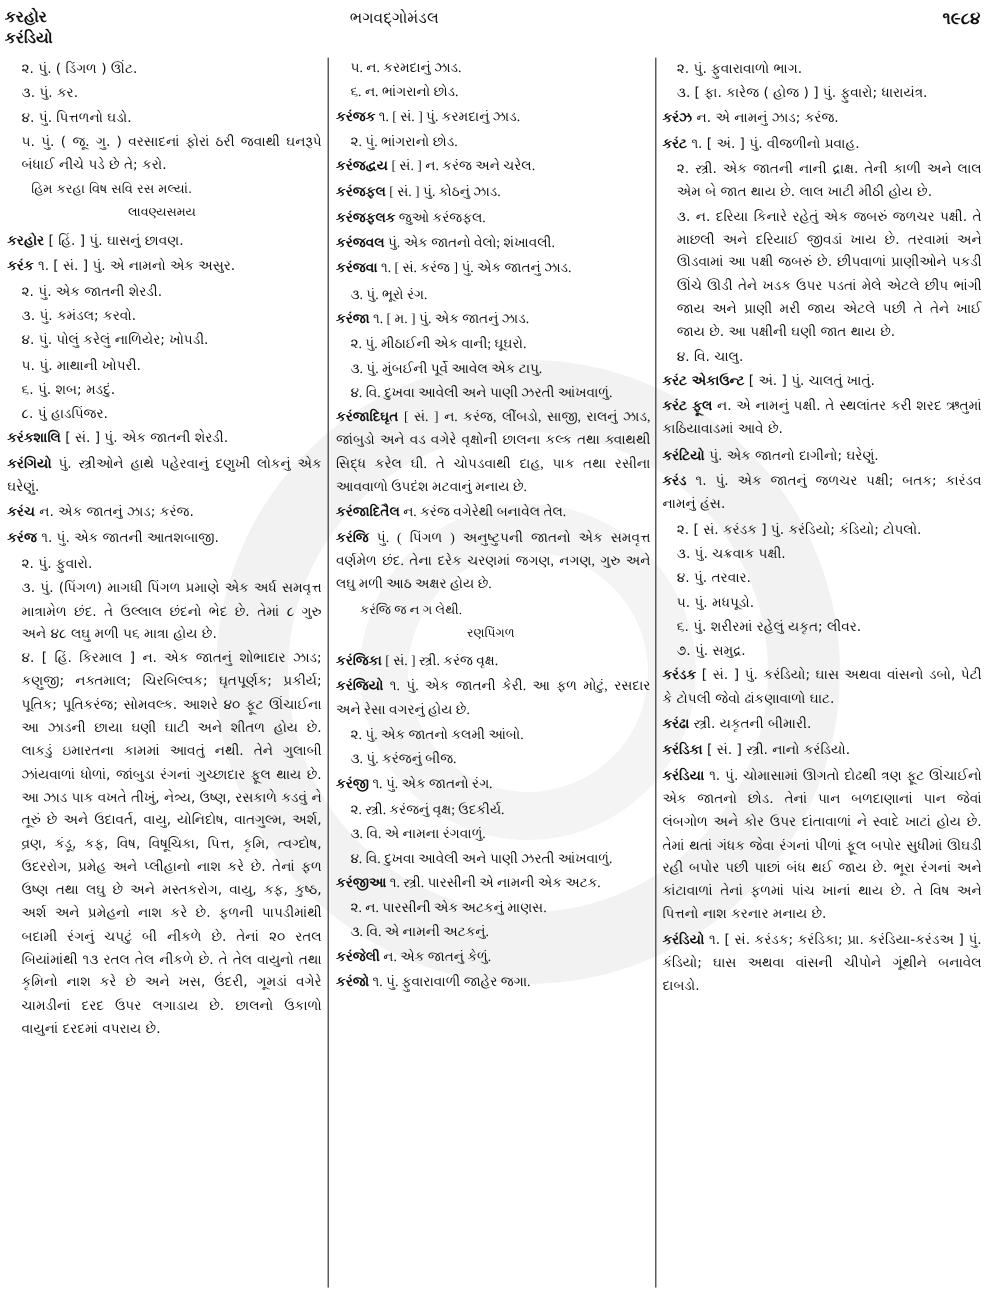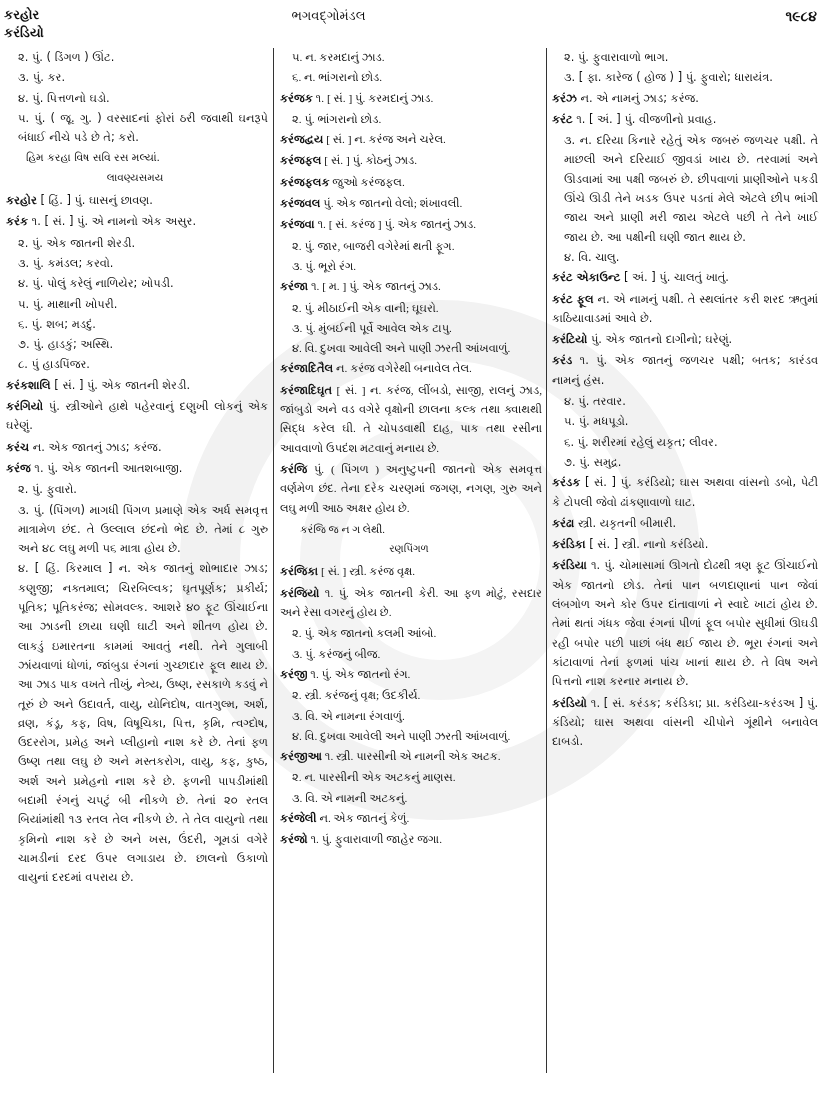--- a/index.html
+++ b/index.html
@@ -56,49 +56,47 @@
       <div class="s">૫. પું. ( જૂ. ગુ. ) વરસાદનાં ફોરાં ઠરી જવાથી ઘનરૂપે બંધાઈ નીચે પડે છે તે; કરો.</div>
       <div class="q">હિમ કરહા વિષ સવિ રસ મલ્યાં.</div>
       <div class="src">લાવણ્યસમય</div>
       <div class="e"><span class="hw">કરહોર</span> <span>[ હિં. ] પું. ઘાસનું છાવણ.</span></div>
       <div class="e"><span class="hw">કરંક</span> <span>૧. [ સં. ] પું. એ નામનો એક અસુર.</span></div>
       <div class="s">૨. પું. એક જાતની શેરડી.</div>
       <div class="s">૩. પું. કમંડલ; કરવો.</div>
       <div class="s">૪. પું. પોલું કરેલું નાળિયેર; ખોપડી.</div>
       <div class="s">૫. પું. માથાની ખોપરી.</div>
       <div class="s">૬. પું. શબ; મડદું.</div>
-      <div class="s">૭. પું. હાડકું; અસ્થિ.</div>
       <div class="s">૮. પું હાડપિંજર.</div>
       <div class="e"><span class="hw">કરંકશાલિ</span> <span>[ સં. ] પું. એક જાતની શેરડી.</span></div>
       <div class="e"><span class="hw">કરંગિયો</span> <span>પું. સ્ત્રીઓને હાથે પહેરવાનું દણુખી લોકનું એક ઘરેણું.</span></div>
       <div class="e"><span class="hw">કરંચ</span> <span>ન. એક જાતનું ઝાડ; કરંજ.</span></div>
       <div class="e"><span class="hw">કરંજ</span> <span>૧. પું. એક જાતની આતશબાજી.</span></div>
       <div class="s">૨. પું. ફુવારો.</div>
       <div class="s">૩. પું. (પિંગળ) માગધી પિંગળ પ્રમાણે એક અર્ધ સમવૃત્ત માત્રામેળ છંદ. તે ઉલ્લાલ છંદનો ભેદ છે. તેમાં ૮ ગુરુ અને ૪૮ લઘુ મળી ૫૬ માત્રા હોય છે.</div>
       <div class="s">૪. [ હિં. કિરમાલ ] ન. એક જાતનું શોભાદાર ઝાડ; કણુજી; નક્તમાલ; ચિરબિલ્વક; ઘૃતપૂર્ણક; પ્રકીર્ય; પૂતિક; પૂતિકરંજ; સોમવલ્ક. આશરે ૪૦ ફૂટ ઊંચાઈના આ ઝાડની છાયા ઘણી ઘાટી અને શીતળ હોય છે. લાકડું ઇમારતના કામમાં આવતું નથી. તેને ગુલાબી ઝાંયવાળાં ધોળાં, જાંબુડા રંગનાં ગુચ્છાદાર ફૂલ થાય છે. આ ઝાડ પાક વખતે તીખું, નેત્ર્ય, ઉષ્ણ, રસકાળે કડવું ને તૂરું છે અને ઉદાવર્ત, વાયુ, યોનિદોષ, વાતગુલ્મ, અર્શ, વ્રણ, કંડૂ, કફ, વિષ, વિષૂચિકા, પિત્ત, કૃમિ, ત્વગ્દોષ, ઉદરરોગ, પ્રમેહ અને પ્લીહાનો નાશ કરે છે. તેનાં ફળ ઉષ્ણ તથા લઘુ છે અને મસ્તકરોગ, વાયુ, કફ, કુષ્ઠ, અર્શ અને પ્રમેહનો નાશ કરે છે. ફળની પાપડીમાંથી બદામી રંગનું ચપટું બી નીકળે છે. તેનાં ૨૦ રતલ બિયાંમાંથી ૧૩ રતલ તેલ નીકળે છે. તે તેલ વાયુનો તથા કૃમિનો નાશ કરે છે અને ખસ, ઉંદરી, ગૂમડાં વગેરે ચામડીનાં દરદ ઉપર લગાડાય છે. છાલનો ઉકાળો વાયુનાં દરદમાં વપરાય છે.</div>
     </div>
   <div class="rule r1"></div>
   <div class="col c2">
       <div class="s">૫. ન. કરમદાનું ઝાડ.</div>
       <div class="s">૬. ન. ભાંગરાનો છોડ.</div>
       <div class="e"><span class="hw">કરંજક</span> <span>૧. [ સં. ] પું. કરમદાનું ઝાડ.</span></div>
       <div class="s">૨. પું. ભાંગરાનો છોડ.</div>
       <div class="e"><span class="hw">કરંજદ્વય</span> <span>[ સં. ] ન. કરંજ અને ચરેલ.</span></div>
       <div class="e"><span class="hw">કરંજફલ</span> <span>[ સં. ] પું. કોઠનું ઝાડ.</span></div>
       <div class="e"><span class="hw">કરંજફલક</span> <span>જુઓ કરંજફલ.</span></div>
       <div class="e"><span class="hw">કરંજવલ</span> <span>પું. એક જાતનો વેલો; શંખાવલી.</span></div>
       <div class="e"><span class="hw">કરંજવા</span> <span>૧. [ સં. કરંજ ] પું. એક જાતનું ઝાડ.</span></div>
-      <div class="s">૨. પું. જાર, બાજરી વગેરેમાં થતી ફૂગ.</div>
       <div class="s">૩. પું. ભૂરો રંગ.</div>
       <div class="e"><span class="hw">કરંજા</span> <span>૧. [ મ. ] પું. એક જાતનું ઝાડ.</span></div>
       <div class="s">૨. પું. મીઠાઈની એક વાની; ઘૂઘરો.</div>
       <div class="s">૩. પું. મુંબઈની પૂર્વે આવેલ એક ટાપુ.</div>
       <div class="s">૪. વિ. દુખવા આવેલી અને પાણી ઝરતી આંખવાળું.</div>
+      <div class="e"><span class="hw">કરંજાદિઘૃત</span> <span>[ સં. ] ન. કરંજ, લીંબડો, સાજી, રાલનું ઝાડ, જાંબુડો અને વડ વગેરે વૃક્ષોની છાલના કલ્ક તથા ક્વાથથી સિદ્ધ કરેલ ઘી. તે ચોપડવાથી દાહ, પાક તથા રસીના આવવાળો ઉપદંશ મટવાનું મનાય છે.</span></div>
       <div class="e"><span class="hw">કરંજાદિતૈલ</span> <span>ન. કરંજ વગેરેથી બનાવેલ તેલ.</span></div>
-      <div class="e"><span class="hw">કરંજાદિઘૃત</span> <span>[ સં. ] ન. કરંજ, લીંબડો, સાજી, રાલનું ઝાડ, જાંબુડો અને વડ વગેરે વૃક્ષોની છાલના કલ્ક તથા ક્વાથથી સિદ્ધ કરેલ ઘી. તે ચોપડવાથી દાહ, પાક તથા રસીના આવવાળો ઉપદંશ મટવાનું મનાય છે.</span></div>
       <div class="e"><span class="hw">કરંજિ</span> <span>પું. ( પિંગળ ) અનુષ્ટુપની જાતનો એક સમવૃત્ત વર્ણમેળ છંદ. તેના દરેક ચરણમાં જગણ, નગણ, ગુરુ અને લઘુ મળી આઠ અક્ષર હોય છે.</span></div>
       <div class="q">કરંજિ જ ન ગ લેથી.</div>
       <div class="src">રણપિંગળ</div>
       <div class="e"><span class="hw">કરંજિકા</span> <span>[ સં. ] સ્ત્રી. કરંજ વૃક્ષ.</span></div>
       <div class="e"><span class="hw">કરંજિયો</span> <span>૧. પું. એક જાતની કેરી. આ ફળ મોટું, રસદાર અને રેસા વગરનું હોય છે.</span></div>
       <div class="s">૨. પું. એક જાતનો કલમી આંબો.</div>
       <div class="s">૩. પું. કરંજનું બીજ.</div>
       <div class="e"><span class="hw">કરંજી</span> <span>૧. પું. એક જાતનો રંગ.</span></div>
       <div class="s">૨. સ્ત્રી. કરંજનું વૃક્ષ; ઉદકીર્ય.</div>
       <div class="s">૩. વિ. એ નામના રંગવાળું.</div>
@@ -108,26 +106,29 @@
       <div class="s">૩. વિ. એ નામની અટકનું.</div>
       <div class="e"><span class="hw">કરંજેલી</span> <span>ન. એક જાતનું કેળું.</span></div>
       <div class="e"><span class="hw">કરંજો</span> <span>૧. પું. ફુવારાવાળી જાહેર જગા.</span></div>
     </div>
   <div class="rule r2"></div>
   <div class="col c3">
       <div class="s">૨. પું. ફુવારાવાળો ભાગ.</div>
       <div class="s">૩. [ ફા. કારેજ ( હોજ ) ] પું. ફુવારો; ધારાયંત્ર.</div>
       <div class="e"><span class="hw">કરંઝ</span> <span>ન. એ નામનું ઝાડ; કરંજ.</span></div>
       <div class="e"><span class="hw">કરંટ</span> <span>૧. [ અં. ] પું. વીજળીનો પ્રવાહ.</span></div>
+      <div class="s">૨. સ્ત્રી. એક જાતની નાની દ્રાક્ષ. તેની કાળી અને લાલ એમ બે જાત થાય છે. લાલ ખાટી મીઠી હોય છે.</div>
       <div class="s">૩. ન. દરિયા કિનારે રહેતું એક જબરું જળચર પક્ષી. તે માછલી અને દરિયાઈ જીવડાં ખાય છે. તરવામાં અને ઊડવામાં આ પક્ષી જબરું છે. છીપવાળાં પ્રાણીઓને પકડી ઊંચે ઊડી તેને ખડક ઉપર પડતાં મેલે એટલે છીપ ભાંગી જાય અને પ્રાણી મરી જાય એટલે પછી તે તેને ખાઈ જાય છે. આ પક્ષીની ઘણી જાત થાય છે.</div>
       <div class="s">૪. વિ. ચાલુ.</div>
       <div class="e"><span class="hw">કરંટ એકાઉન્ટ</span> <span>[ અં. ] પું. ચાલતું ખાતું.</span></div>
       <div class="e"><span class="hw">કરંટ ફૂલ</span> <span>ન. એ નામનું પક્ષી. તે સ્થલાંતર કરી શરદ ઋતુમાં કાઠિયાવાડમાં આવે છે.</span></div>
       <div class="e"><span class="hw">કરંટિયો</span> <span>પું. એક જાતનો દાગીનો; ઘરેણું.</span></div>
       <div class="e"><span class="hw">કરંડ</span> <span>૧. પું. એક જાતનું જળચર પક્ષી; બતક; કારંડવ નામનું હંસ.</span></div>
+      <div class="s">૨. [ સં. કરંડક ] પું. કરંડિયો; કંડિયો; ટોપલો.</div>
+      <div class="s">૩. પું. ચક્રવાક પક્ષી.</div>
       <div class="s">૪. પું. તરવાર.</div>
       <div class="s">૫. પું. મધપૂડો.</div>
       <div class="s">૬. પું. શરીરમાં રહેલું યકૃત; લીવર.</div>
       <div class="s">૭. પું. સમુદ્ર.</div>
       <div class="e"><span class="hw">કરંડક</span> <span>[ સં. ] પું. કરંડિયો; ઘાસ અથવા વાંસનો ડબો, પેટી કે ટોપલી જેવો ઢાંકણાવાળો ઘાટ.</span></div>
       <div class="e"><span class="hw">કરંઢા</span> <span>સ્ત્રી. યકૃતની બીમારી.</span></div>
       <div class="e"><span class="hw">કરંડિકા</span> <span>[ સં. ] સ્ત્રી. નાનો કરંડિયો.</span></div>
       <div class="e"><span class="hw">કરંડિયા</span> <span>૧. પું. ચોમાસામાં ઊગતો દોઢથી ત્રણ ફૂટ ઊંચાઈનો એક જાતનો છોડ. તેનાં પાન બળદાણાનાં પાન જેવાં લંબગોળ અને કોર ઉપર દાંતાવાળાં ને સ્વાદે ખાટાં હોય છે. તેમાં થતાં ગંધક જેવા રંગનાં પીળાં ફૂલ બપોર સુધીમાં ઊઘડી રહી બપોર પછી પાછાં બંધ થઈ જાય છે. ભૂરા રંગનાં અને કાંટાવાળાં તેનાં ફળમાં પાંચ ખાનાં થાય છે. તે વિષ અને પિત્તનો નાશ કરનાર મનાય છે.</span></div>
       <div class="e"><span class="hw">કરંડિયો</span> <span>૧. [ સં. કરંડક; કરંડિકા; પ્રા. કરંડિયા-કરંડઅ ] પું. કંડિયો; ઘાસ અથવા વાંસની ચીપોને ગૂંથીને બનાવેલ દાબડો.</span></div>
     </div>

